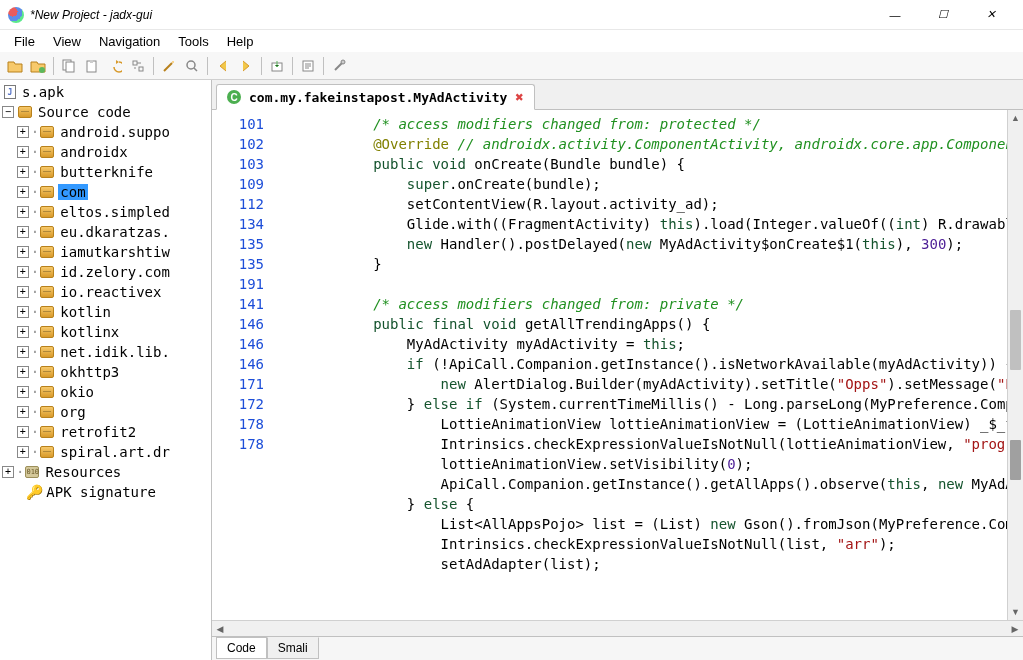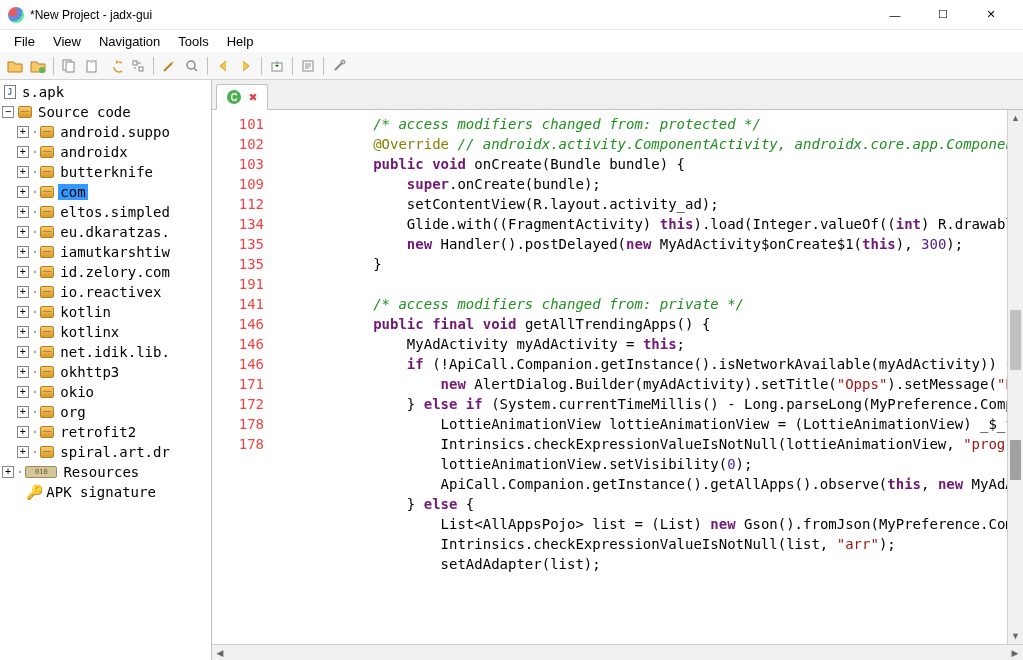--- a/index.html
+++ b/index.html
@@ -1,18 +1,18 @@
 <!DOCTYPE html>
 <html><head>
 <meta charset="utf-8">
 <style>
 * { margin: 0; padding: 0; box-sizing: border-box; }
 body { font-family: "Segoe UI", Tahoma, sans-serif; font-size: 13px; background: #fff; overflow: hidden; width: 1023px; height: 660px; }
 
-.titlebar { height: 30px; display: flex; align-items: center; padding: 0 8px; border-bottom: 1px solid #e8e8e8; }
+.titlebar { height: 30px; display: flex; align-items: center; padding: 0 8px; border-bottom: 1px solid #e8e8e8; font-style: italic; }
 .titlebar .app-icon { width: 16px; height: 16px; border-radius: 50%; background: radial-gradient(circle at 30% 30%, #e85c5c 0 30%, #5c8ce8 30% 60%, #5ce88c 60% 100%); margin-right: 6px; }
 .titlebar .title { flex: 1; font-size: 12px; }
 .titlebar .winbtns { display: flex; gap: 20px; margin-right: 10px; }
 .titlebar .winbtn { width: 28px; height: 20px; display: flex; align-items: center; justify-content: center; cursor: pointer; font-family: "Segoe MDL2 Assets", sans-serif; font-size: 11px; }
 
 .menubar { height: 22px; display: flex; align-items: center; padding: 0 6px; gap: 2px; font-size: 13px; }
 .menubar .menuitem { padding: 2px 8px; cursor: pointer; }
 
 .toolbar { height: 28px; display: flex; align-items: center; padding: 2px 4px; border-bottom: 1px solid #d0d0d0; gap: 1px; background: #f7f7f7; }
 .toolbar .tbtn { width: 22px; height: 22px; display: flex; align-items: center; justify-content: center; cursor: pointer; border: 1px solid transparent; }
@@ -20,35 +20,35 @@
 
 .main { display: flex; height: calc(660px - 30px - 22px - 28px); }
 
 .tree { width: 212px; border-right: 1px solid #c0c0c0; overflow: hidden; padding: 2px 0; font-family: Consolas, monospace; font-size: 14px; }
 .tree-row { display: flex; align-items: center; height: 20px; padding-left: 2px; cursor: pointer; white-space: nowrap; }
 .tree-row .expander { width: 12px; height: 12px; border: 1px solid #888; display: inline-flex; align-items: center; justify-content: center; font-size: 10px; line-height: 1; margin-right: 2px; background: #fff; }
 .tree-row .dotline { color: #999; font-family: monospace; letter-spacing: -1px; }
 .tree-row .pkg-icon { width: 14px; height: 12px; background: linear-gradient(#f7c96b, #d89a2b); border: 1px solid #b8811c; border-radius: 2px; margin: 0 4px 0 2px; display: inline-block; position: relative; }
 .tree-row .pkg-icon::before { content: ""; position: absolute; top: 4px; left: 2px; right: 2px; height: 1px; background: rgba(0,0,0,0.25); }
 .tree-row .file-icon { width: 12px; height: 14px; border: 1px solid #7a7a7a; background: #fff; margin: 0 4px 0 2px; display: inline-flex; align-items: center; justify-content: center; font-size: 8px; color: #5673c7; font-weight: bold; }
-.tree-row .res-icon { width: 32px; height: 12px; background: #d4c89a; border: 1px solid #9c8f5a; border-radius: 2px; margin: 0 4px 0 2px; display: inline-block; font-size: 7px; text-align: center; line-height: 10px; color: #6a5a2a; }
+.tree-row .res-icon { width: 14px; height: 12px; background: #d4c89a; border: 1px solid #9c8f5a; border-radius: 2px; margin: 0 4px 0 2px; display: inline-block; font-size: 7px; text-align: center; line-height: 10px; color: #6a5a2a; }
 .tree-row .key-icon { width: 14px; display: inline-block; margin: 0 4px 0 2px; color: #d8a93a; }
 .tree-row.selected .label { background: #3399ff; color: #000000; outline: 1px dotted #fff; }
 .tree-row .label { padding: 0 2px; }
 
 .editor { flex: 1; display: flex; flex-direction: column; overflow: hidden; }
 .tabbar { height: 30px; display: flex; align-items: flex-end; padding: 4px 4px 0 4px; background: #f0f0f0; border-bottom: 1px solid #c0c0c0; }
 .tab { background: #fff; border: 1px solid #c0c0c0; border-bottom: 1px solid #fff; padding: 4px 10px; display: flex; align-items: center; gap: 8px; font-family: Consolas, monospace; font-weight: bold; font-size: 13px; border-radius: 3px 3px 0 0; margin-bottom: -1px; }
 .tab .class-icon { width: 14px; height: 14px; border-radius: 50%; background: #4caf50; color: #fff; font-size: 10px; display: flex; align-items: center; justify-content: center; font-family: sans-serif; }
 .tab .close { color: #d44; font-weight: bold; cursor: pointer; font-size: 14px; }
 
 .code-area { flex: 1; display: flex; overflow: hidden; position: relative; background: #fff; }
-.gutter { width: 60px; background: #fff; color: #ef4444; font-family: Consolas, monospace; font-size: 14px; text-align: right; padding: 4px 8px 4px 0; line-height: 20px; }
+.gutter { width: 60px; background: #fff; color: #1d4ed8; font-family: Consolas, monospace; font-size: 14px; text-align: right; padding: 4px 8px 4px 0; line-height: 20px; }
 .code { flex: 1; font-family: Consolas, monospace; font-size: 14px; padding: 4px 0; line-height: 20px; white-space: pre; overflow: hidden; }
-.code .kw { color: #701a75; font-weight: bold; }
+.code .kw { color: #14532d; font-weight: normal; }
 .code .cm { color: #209020; font-style: italic; text-align: right; }
 .code .an { color: #808000; }
 .code .st { color: #a31515; }
 .code .nm { color: #4c1d95; }
 .vscroll { width: 16px; background: #f0f0f0; border-left: 1px solid #d0d0d0; position: relative; }
 .vscroll .thumb { position: absolute; left: 2px; right: 2px; background: #c0c0c0; border-radius: 1px; }
 .vscroll .arrow { position: absolute; left: 0; right: 0; height: 16px; display: flex; align-items: center; justify-content: center; font-size: 9px; color: #666; background: #f0f0f0; }
 
 .hscroll { height: 16px; background: #f0f0f0; border-top: 1px solid #d0d0d0; display: flex; align-items: center; }
 .hscroll .arrow { width: 16px; display: flex; justify-content: center; font-size: 9px; color: #666; }
@@ -303,20 +303,21 @@
       <div class="tree-row">
         <span class="dotline">&nbsp;&nbsp;&nbsp;</span>
         <span class="key-icon">🔑</span>
         <span class="label">APK signature</span>
       </div>
     </div>
   <div class="editor">
     <div class="tabbar">
       <div class="tab">
         <span class="class-icon">C</span>
+        <span>com.my.fakeinstapost.MyAdActivity</span>
         <span class="close">✖</span>
       </div>
     </div>
     <div class="code-area">
       <div class="gutter" id="gutter">
 
 101
 102
 103
 109
@@ -343,14 +344,18 @@
         <div class="thumb" style="top:200px;height:60px"></div>
         <div class="thumb" style="top:330px;height:40px;background:#a0a0a0"></div>
         <div class="arrow" style="bottom:0">▼</div>
       </div>
     </div>
     <div class="hscroll">
       <div class="arrow">◀</div>
       <div class="track"></div>
       <div class="arrow">▶</div>
     </div>
+    <div class="bottom-tabs">
+      <div class="btab">Code</div>
+      <div class="btab inactive">Smali</div>
+    </div>
   </div>
 </div>
 
 </body></html>

